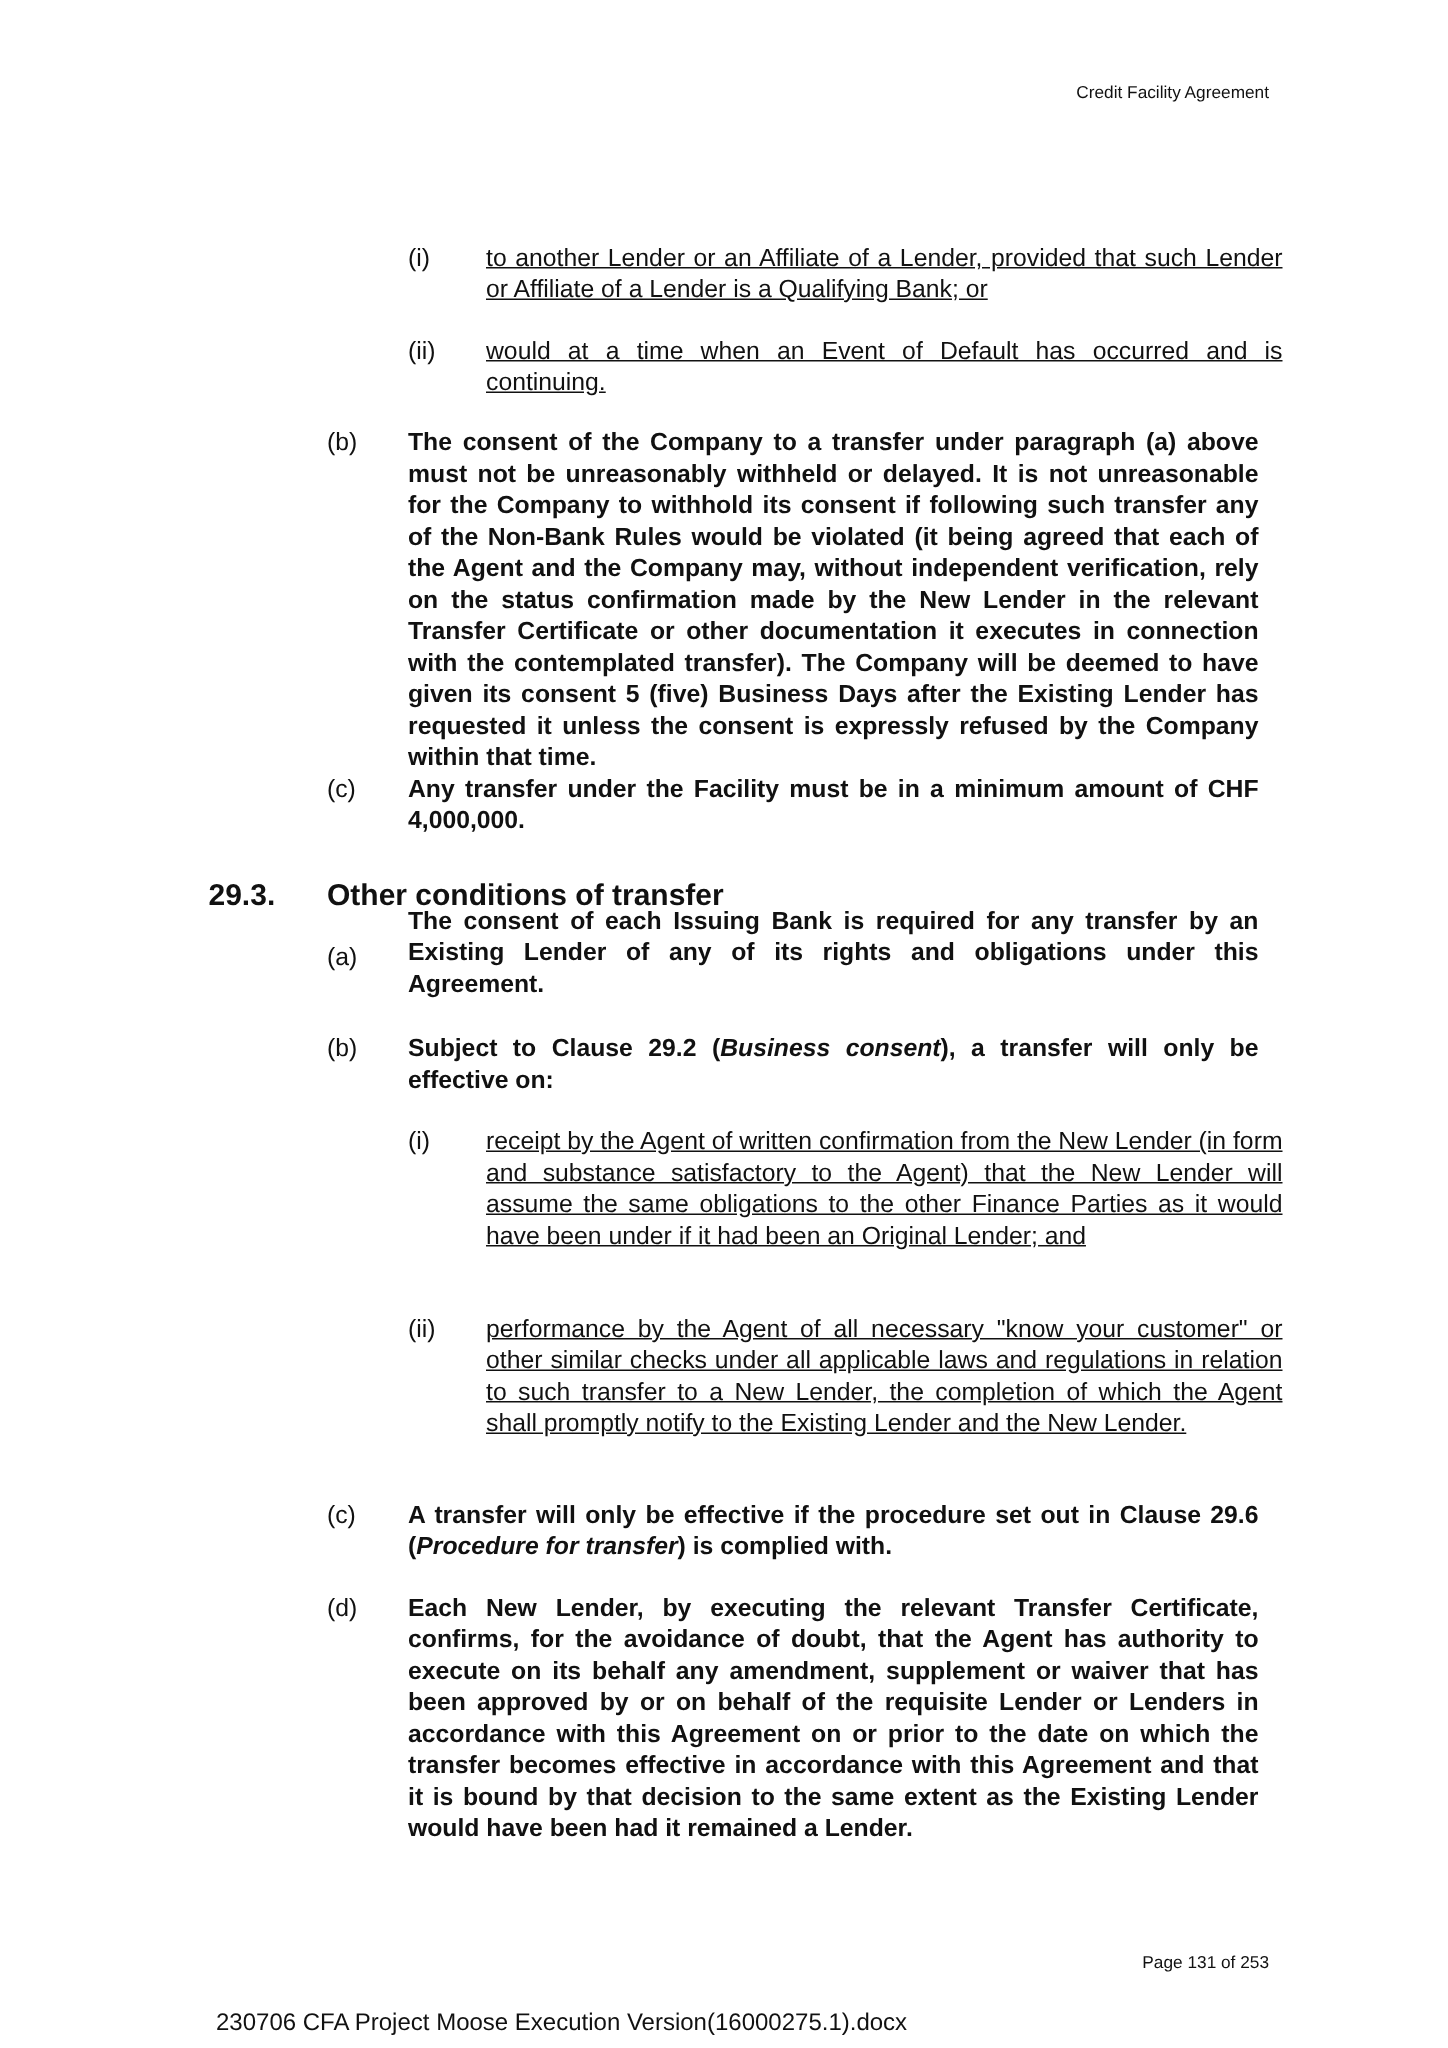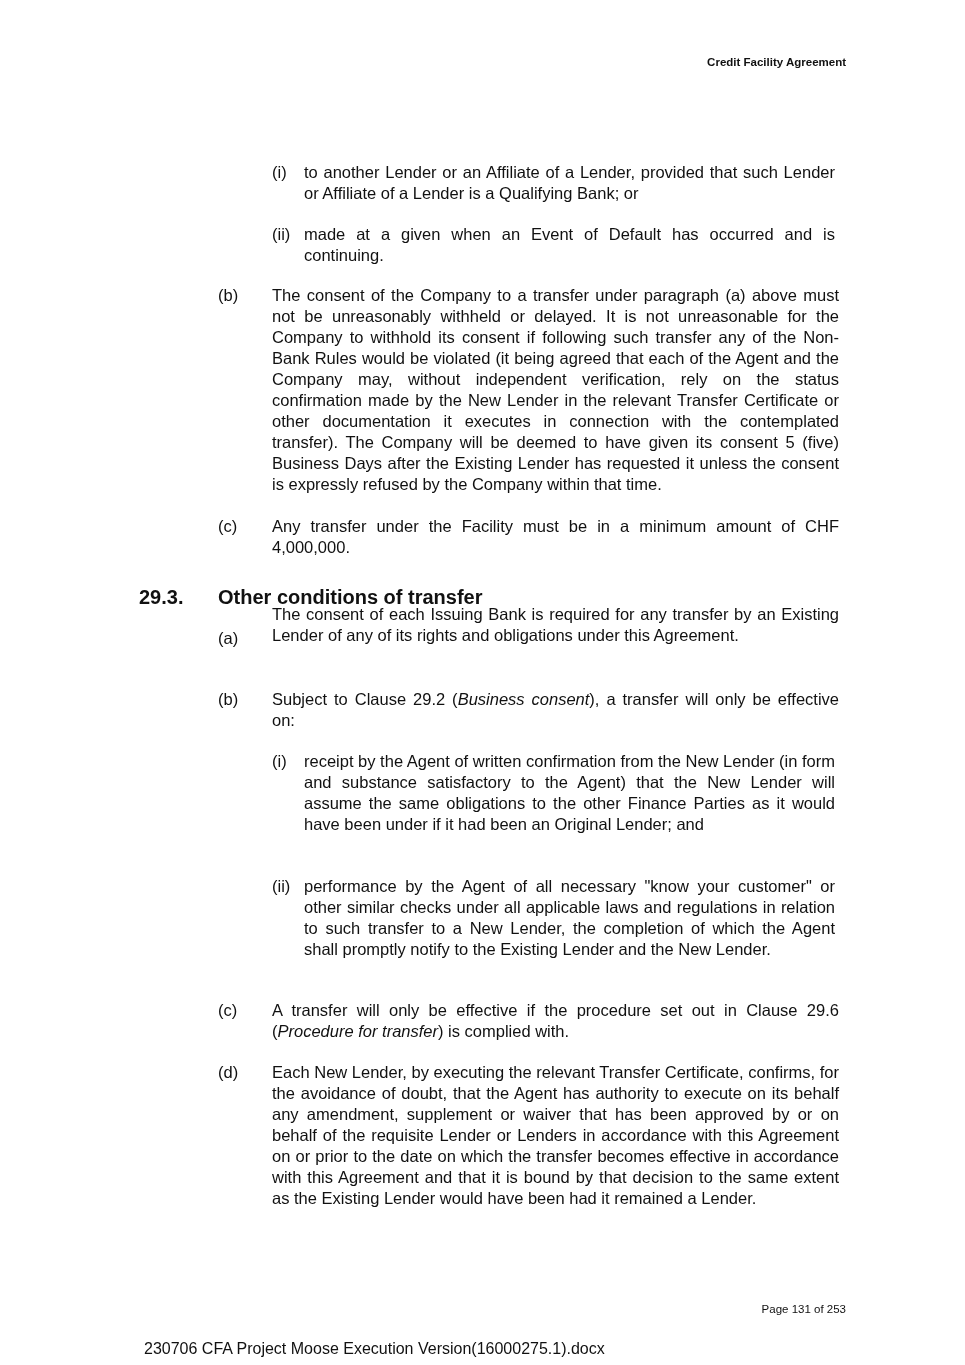--- a/index.html
+++ b/index.html
@@ -1,39 +1,39 @@
 <!DOCTYPE html>
 <html><head>
 <meta charset="utf-8">
 <style>
   html, body { margin: 0; padding: 0; background: #ffffff; }
   body { width: 965px; height: 1365px; position: relative; overflow: hidden;
          font-family: "Liberation Sans", sans-serif; color: #111111; }
-  .header-title { position: absolute; top: 56px; right: 119px; font-size: 11.5px; font-weight: bold; }
+  .header-title { position: absolute; top: 56px; right: 119px; font-size: 11.5px; font-weight: normal; }
   .footer-left { position: absolute; top: 1340px; left: 144px; font-size: 16px; }
   .footer-right { position: absolute; top: 1303px; right: 119px; font-size: 11.5px; }
   .para { position: absolute; font-size: 16.5px; line-height: 21px; text-align: justify; text-align-last: left; }
   .num { position: absolute; font-size: 16.5px; line-height: 21px; }
   .sub-num { left: 272px; }
-  .sub-text { left: 304px; width: 531px; }
+  .sub-text { left: 324px; width: 531px; text-decoration: underline; }
   .p-num { left: 218px; }
-  .p-text { left: 272px; width: 567px; }
+  .p-text { left: 272px; width: 567px; font-weight: bold; }
   .heading { position: absolute; font-size: 20px; line-height: 21px; font-weight: bold; }
   i, .it { font-style: italic; }
 </style>
 </head>
 <body>
 
 <div class="header-title">Credit Facility Agreement</div>
 
 <span class="num sub-num" style="top:162px">(i)</span>
 <div class="para sub-text" style="top:162px">to another Lender or an Affiliate of a Lender, provided that such Lender or Affiliate of a Lender is a Qualifying Bank; or</div>
 
 <span class="num sub-num" style="top:224px">(ii)</span>
-<div class="para sub-text" style="top:224px">made at a given when an Event of Default has occurred and is continuing.</div>
+<div class="para sub-text" style="top:224px">would at a time when an Event of Default has occurred and is continuing.</div>
 
 <span class="num p-num" style="top:285px">(b)</span>
 <div class="para p-text" style="top:285px">The consent of the Company to a transfer under paragraph (a) above must not be unreasonably withheld or delayed. It is not unreasonable for the Company to withhold its consent if following such transfer any of the Non-Bank Rules would be violated (it being agreed that each of the Agent and the Company may, without independent verification, rely on the status confirmation made by the New Lender in the relevant Transfer Certificate or other documentation it executes in connection with the contemplated transfer). The Company will be deemed to have given its consent 5 (five) Business Days after the Existing Lender has requested it unless the consent is expressly refused by the Company within that time.</div>
 
 <span class="num p-num" style="top:516px">(c)</span>
 <div class="para p-text" style="top:516px">Any transfer under the Facility must be in a minimum amount of CHF 4,000,000.</div>
 
 <span class="heading" style="top:587px; left:139px">29.3.</span>
 <span class="heading" style="top:587px; left:218px">Other conditions of transfer</span>
 

